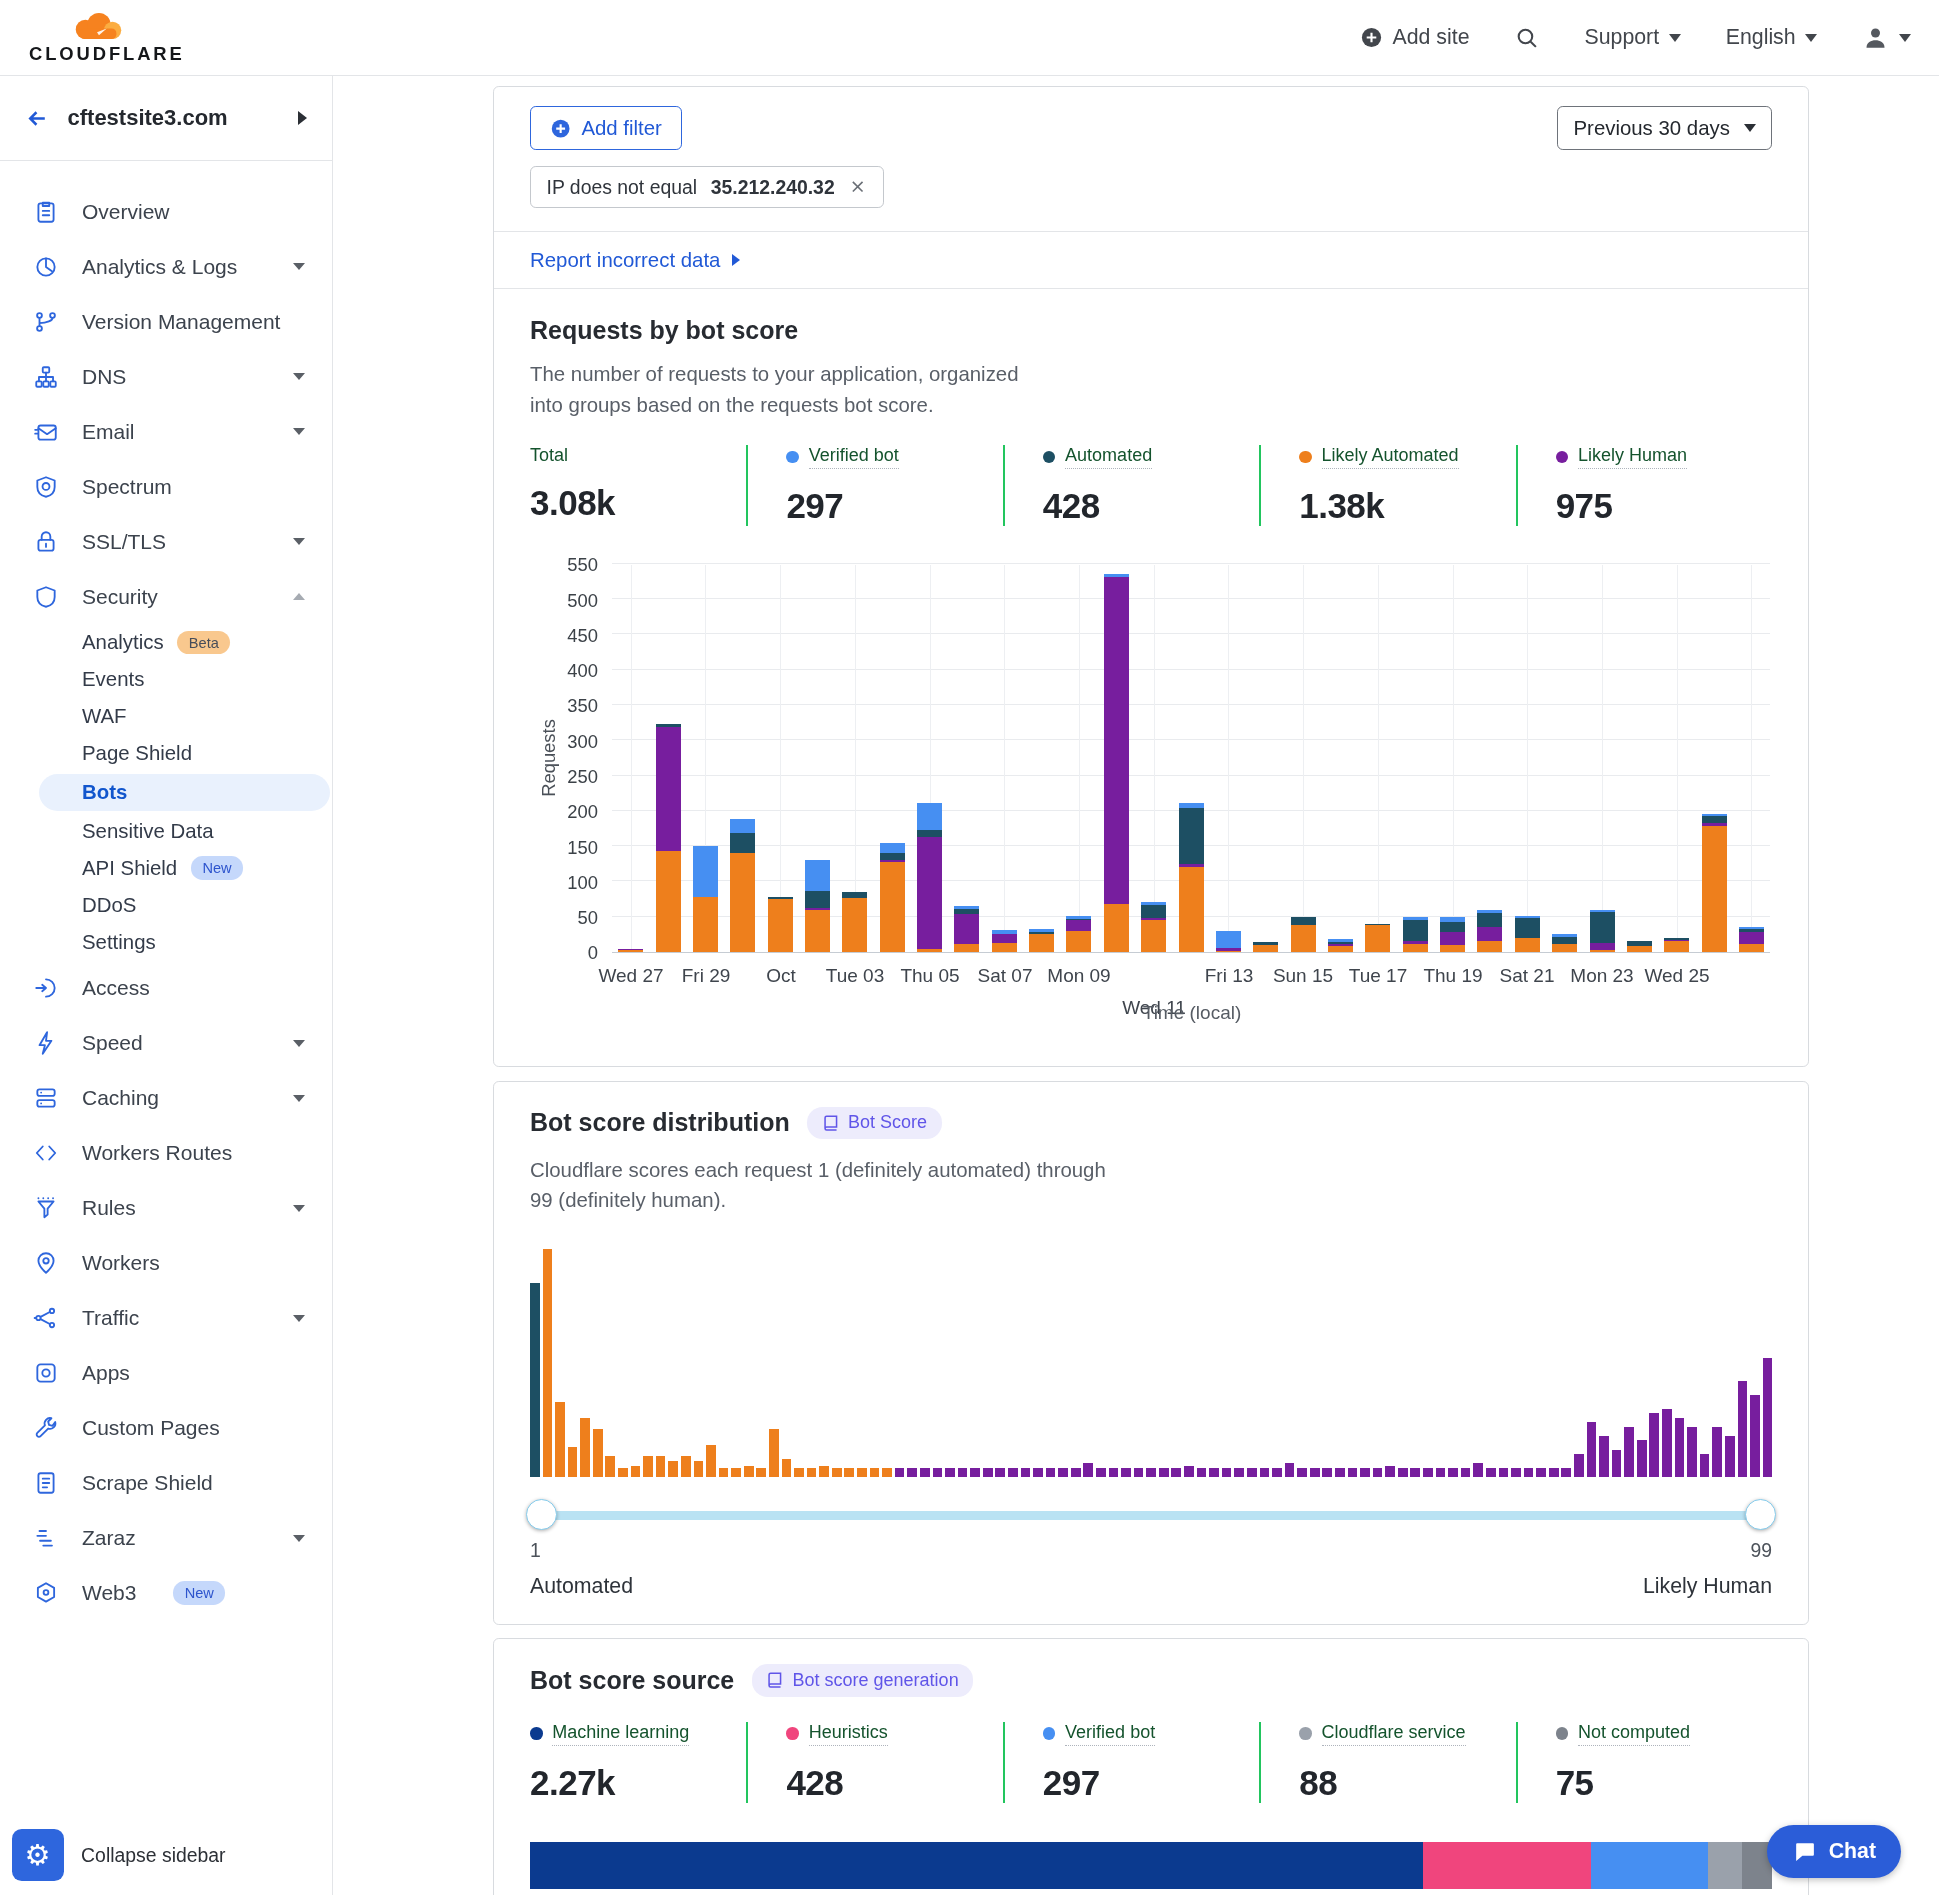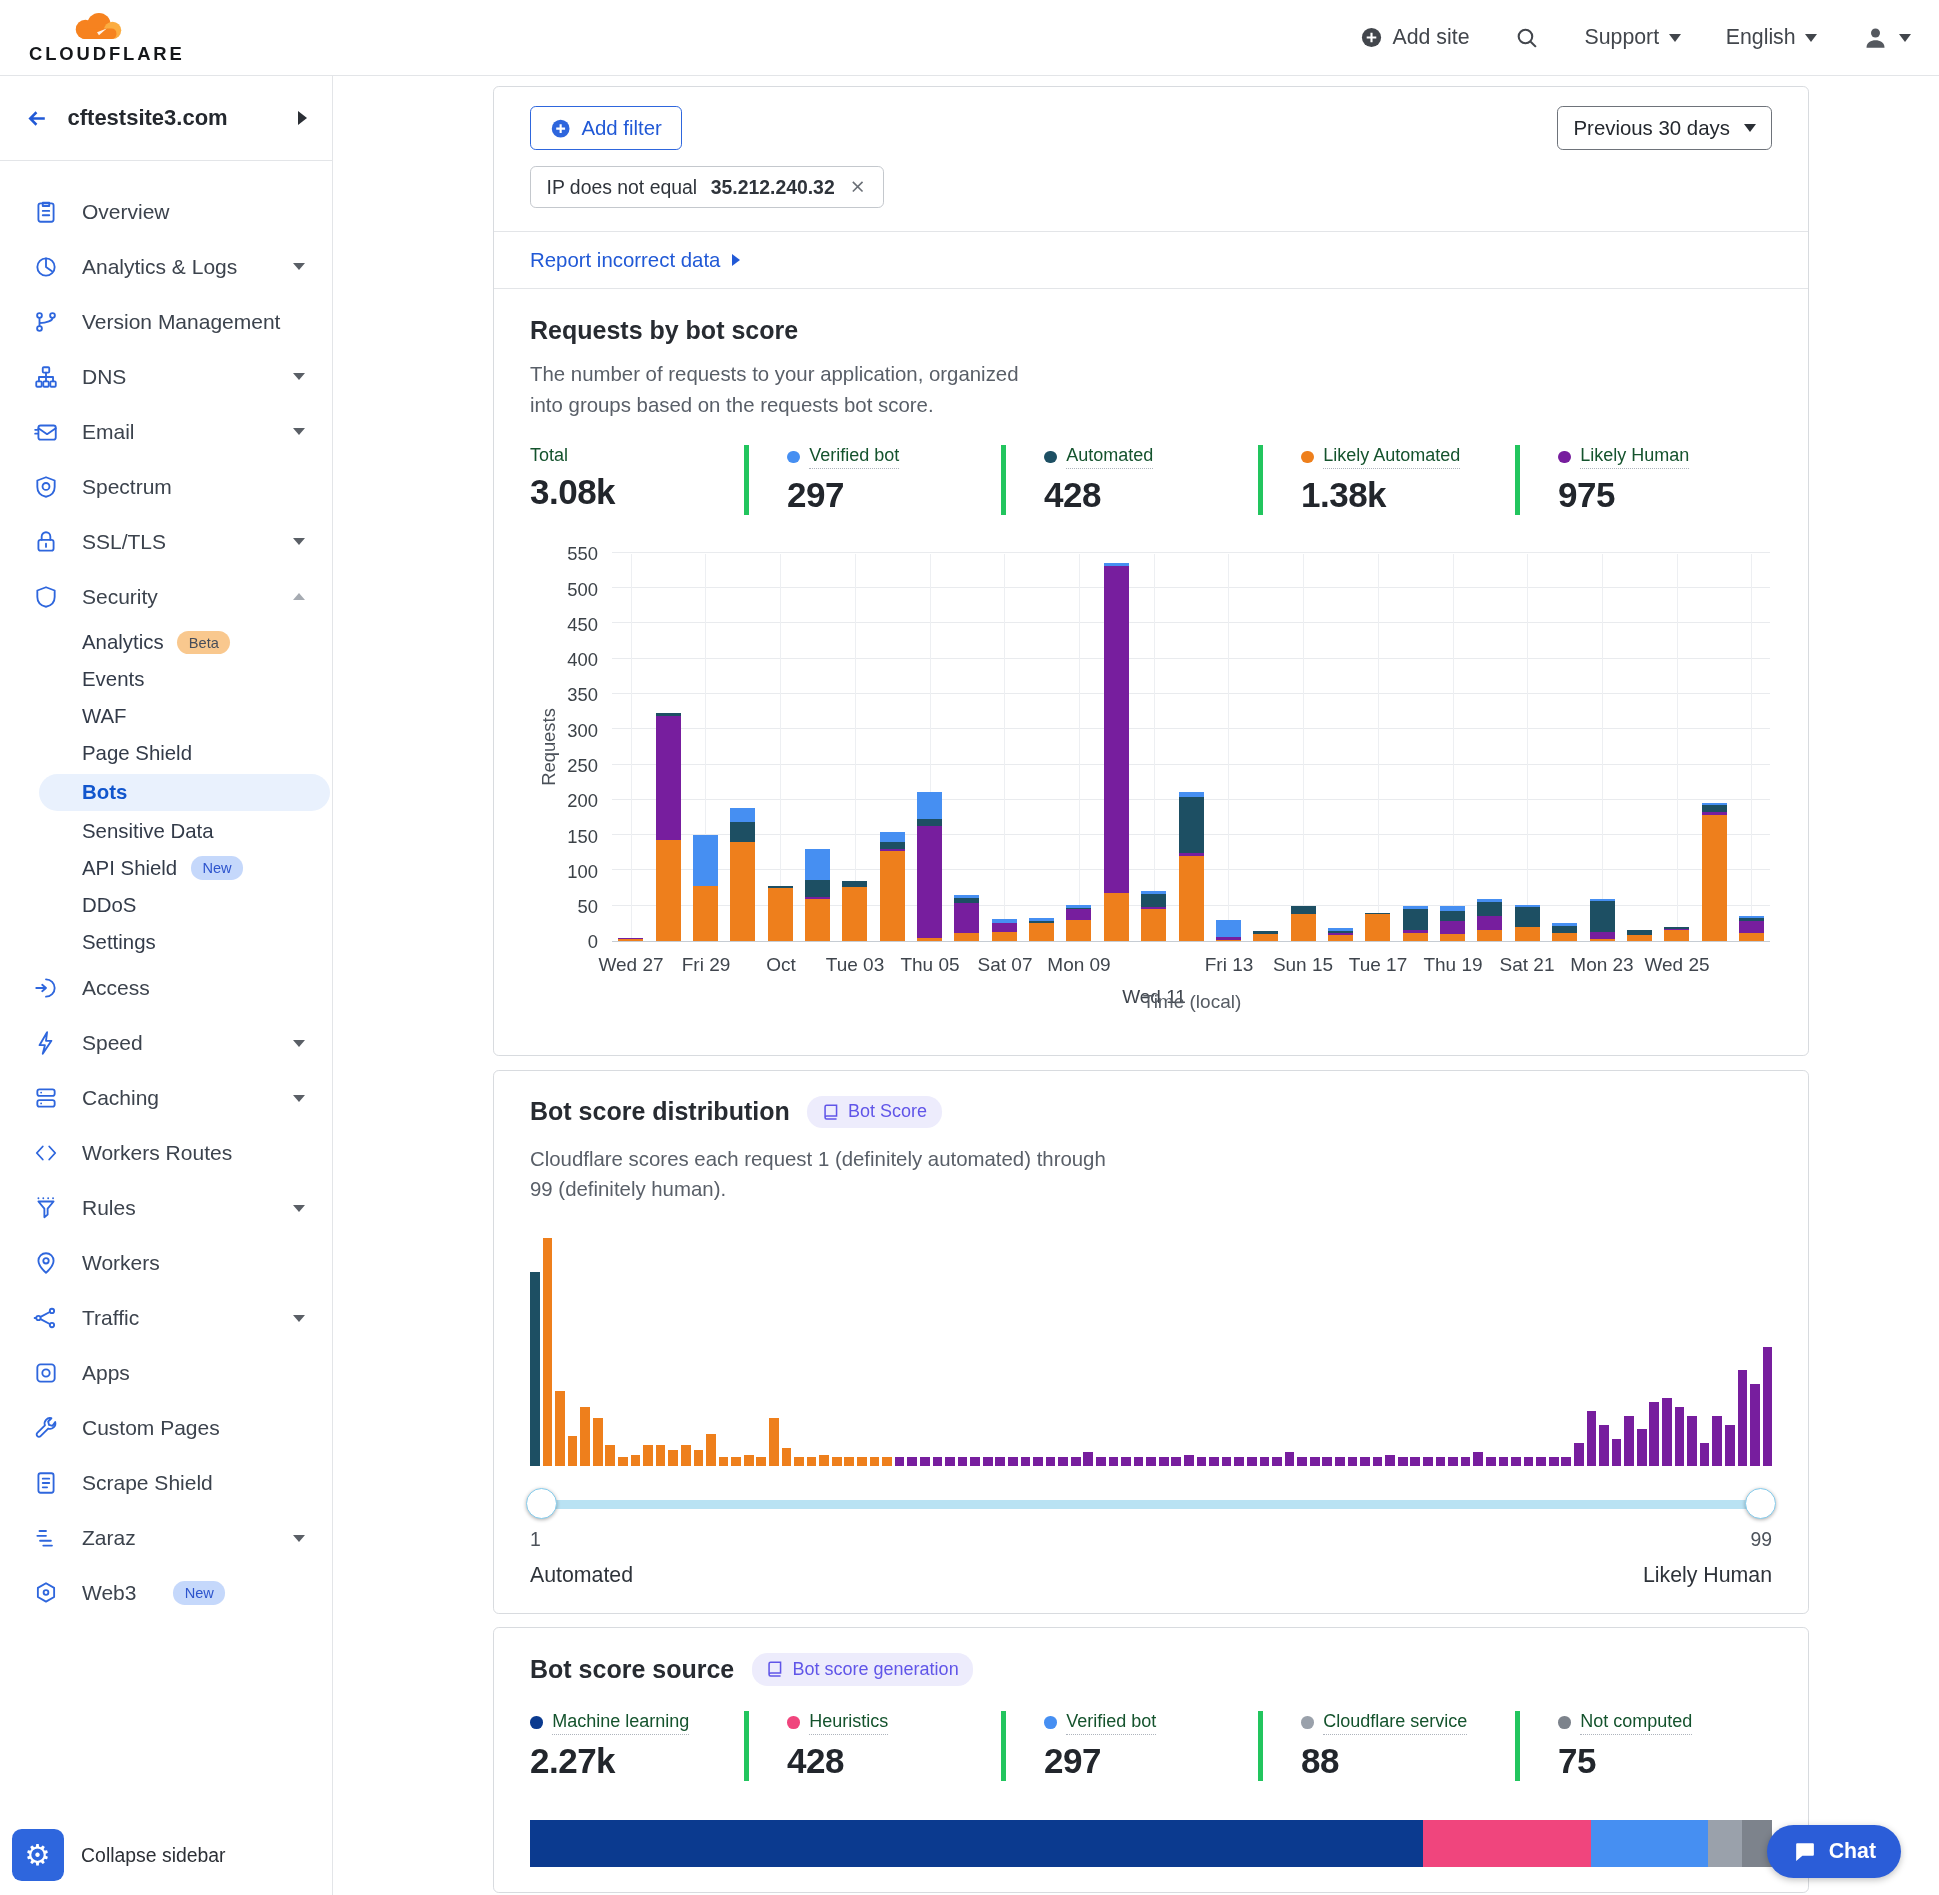--- a/index.html
+++ b/index.html
@@ -49,27 +49,27 @@
   .report-row { border-top:1px solid #e3e5e8; padding:16.5px 36px; display:flex; align-items:center; gap:11.6px; color:#2159d6; font-size:20.4px; cursor:pointer; }
   .tri-right { width:0; height:0; border-top:6.8px solid transparent; border-bottom:6.8px solid transparent; border-left:8.7px solid #2159d6; }
   .req-sec { border-top:1px solid #e3e5e8; padding:27px 36px 37px 36px; }
   h2.sec-title { font-size:25px; font-weight:700; color:#272b31; }
   .title-row { display:flex; align-items:center; gap:17.5px; margin-bottom:15.5px; }
   .pbadge { display:inline-flex; align-items:center; gap:7.8px; background:#edecfc; color:#6055e8; border-radius:15.5px; padding:5.8px 14.6px; font-size:18px; cursor:pointer; }
   p.desc { font-size:20.4px; color:#595f68; line-height:1.5; margin:13.6px 0 25px 0; max-width:524px; }
   p.desc2 { max-width:602px; }
   
   .stats { display:flex; }
-  .stat { flex:1 1 0; padding-left:38px; border-left:5px solid #22c55e; }
+  .stat { flex:1 1 0; padding-left:38px; border-left:2px solid #22c55e; }
   .stat:first-child { padding-left:0; border-left:none; }
   .stat-label-row { display:flex; align-items:center; gap:9.7px; }
   .dot { width:12.6px; height:12.6px; border-radius:50%; flex:0 0 auto; }
   .stat-label { font-size:18px; color:#14532d; }
   .stat-label.dotted { border-bottom:1.9px dotted #aeb4bc; padding-bottom:1.9px; cursor:pointer; }
-  .stat-value { font-size:35px; font-weight:600; color:#22262c; margin-top:6px; letter-spacing:-0.5px; }
+  .stat-value { font-size:35px; font-weight:600; color:#22262c; margin-top:17px; letter-spacing:-0.5px; }
   
   .chart1 { position:relative; height:464px; margin-top:39px; }
   .ytitle { position:absolute; left:-175px; top:182px; width:388px; text-align:center; transform:rotate(-90deg); font-size:18.4px; color:#4a5058; }
   .ylab { position:absolute; left:0; width:68px; text-align:right; font-size:18.4px; color:#3c4248; }
   .plot { position:relative; margin-left:82px; margin-right:1.9px; height:388px; border-bottom:1px solid #c6ccd3; }
   .hgrid { position:absolute; left:0; right:0; height:1px; background:#e9ebee; }
   .vgrid { position:absolute; top:0; bottom:0; width:1px; background:#edeff2; }
   .bars { position:absolute; left:0; right:0; top:0; bottom:0; display:flex; align-items:flex-end; }
   .slot { flex:1 1 0; display:flex; justify-content:center; align-items:flex-end; height:100%; }
   .sbar { width:25px; display:flex; flex-direction:column-reverse; }

